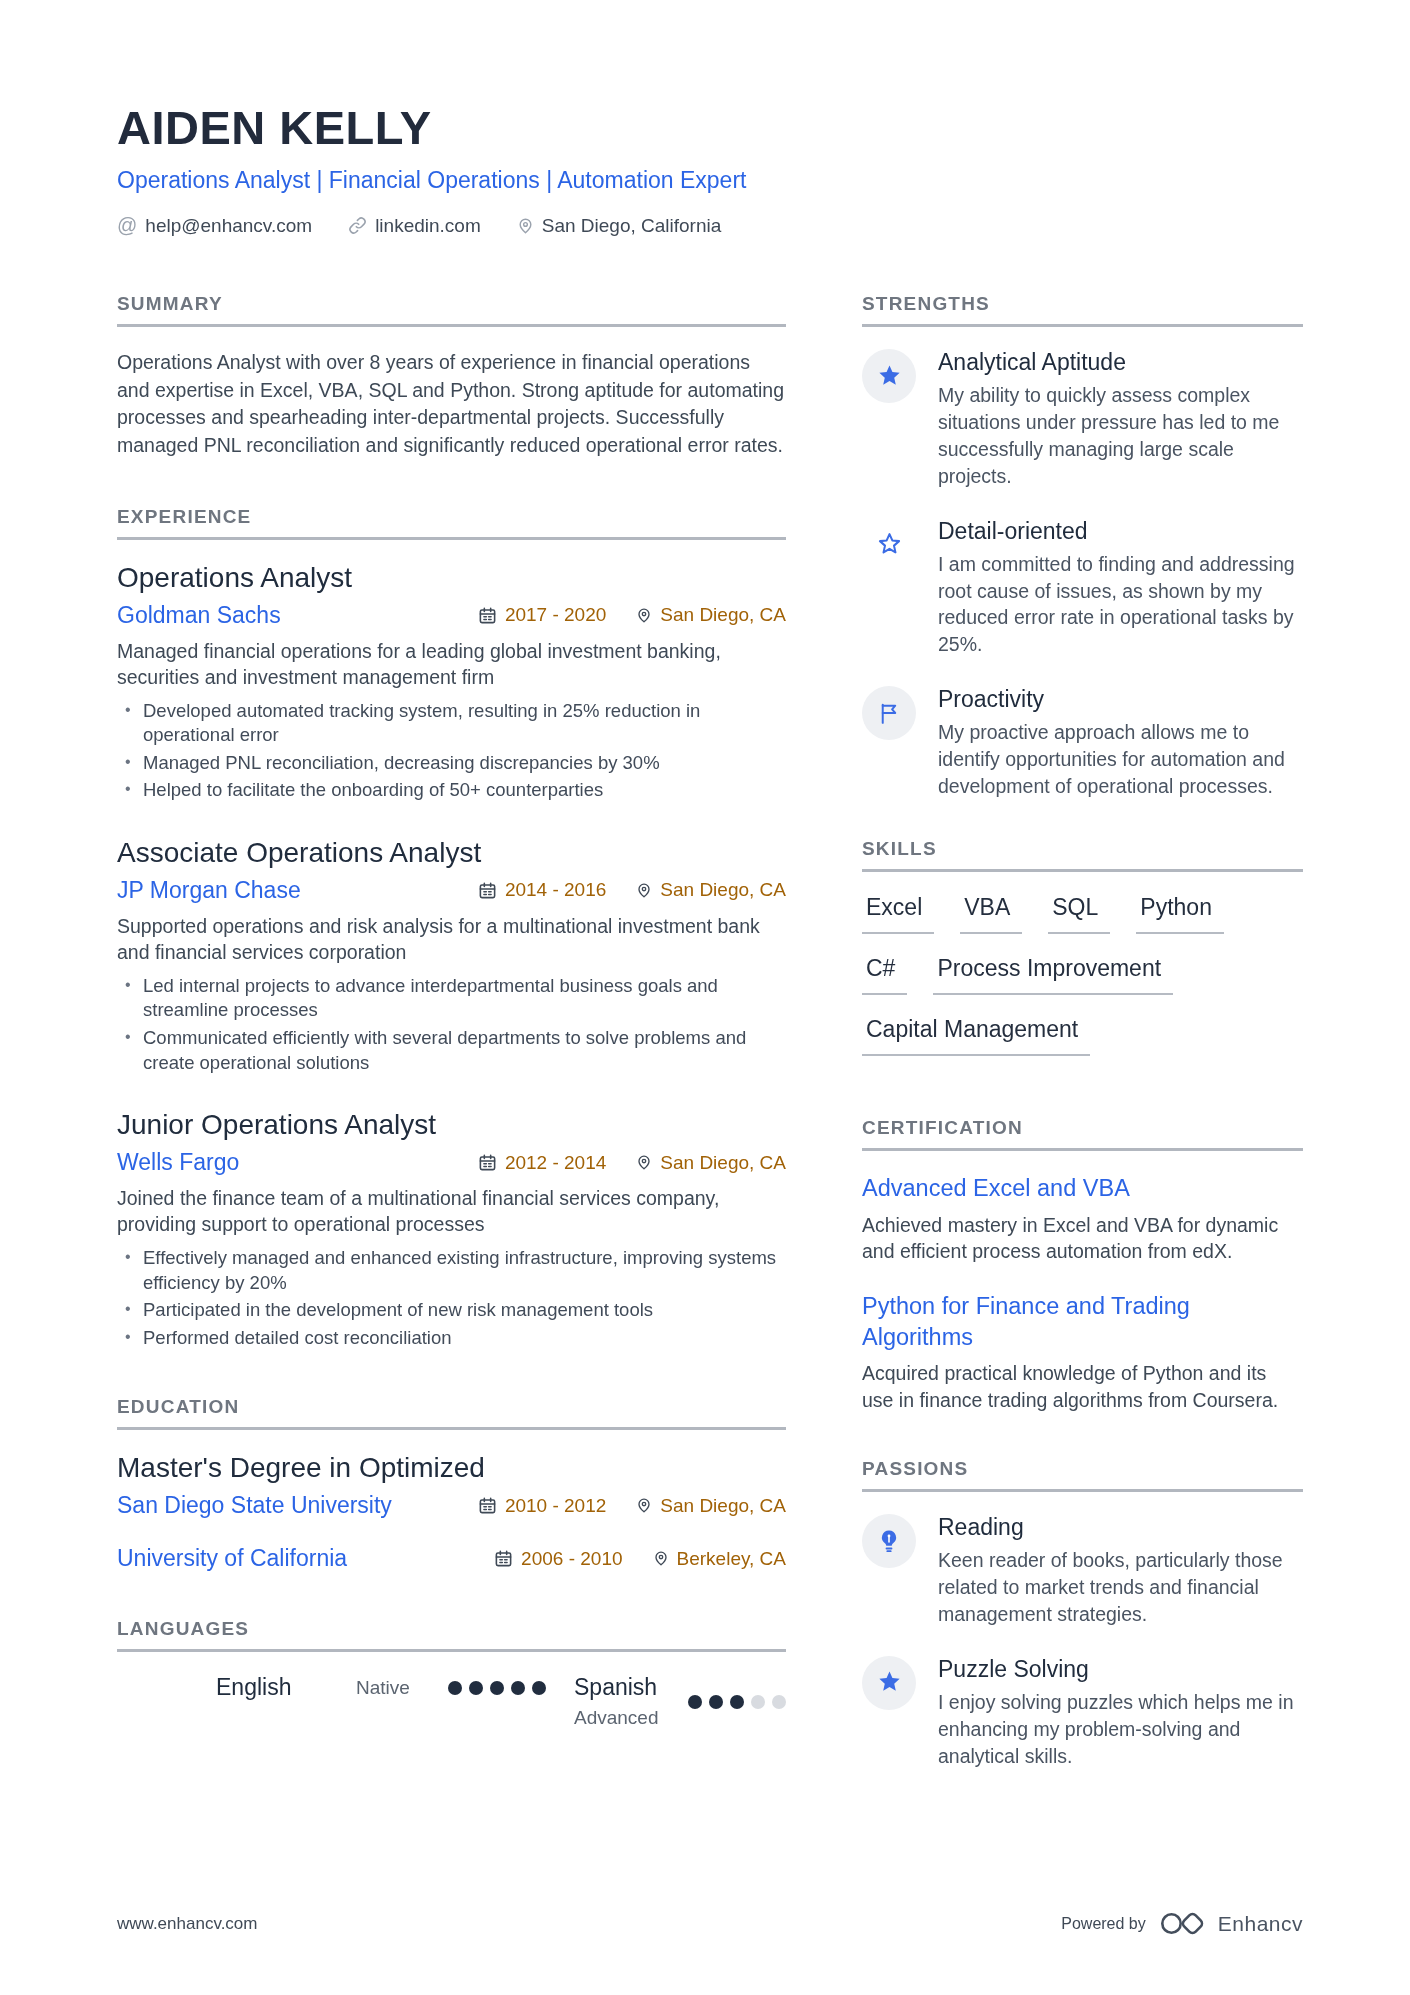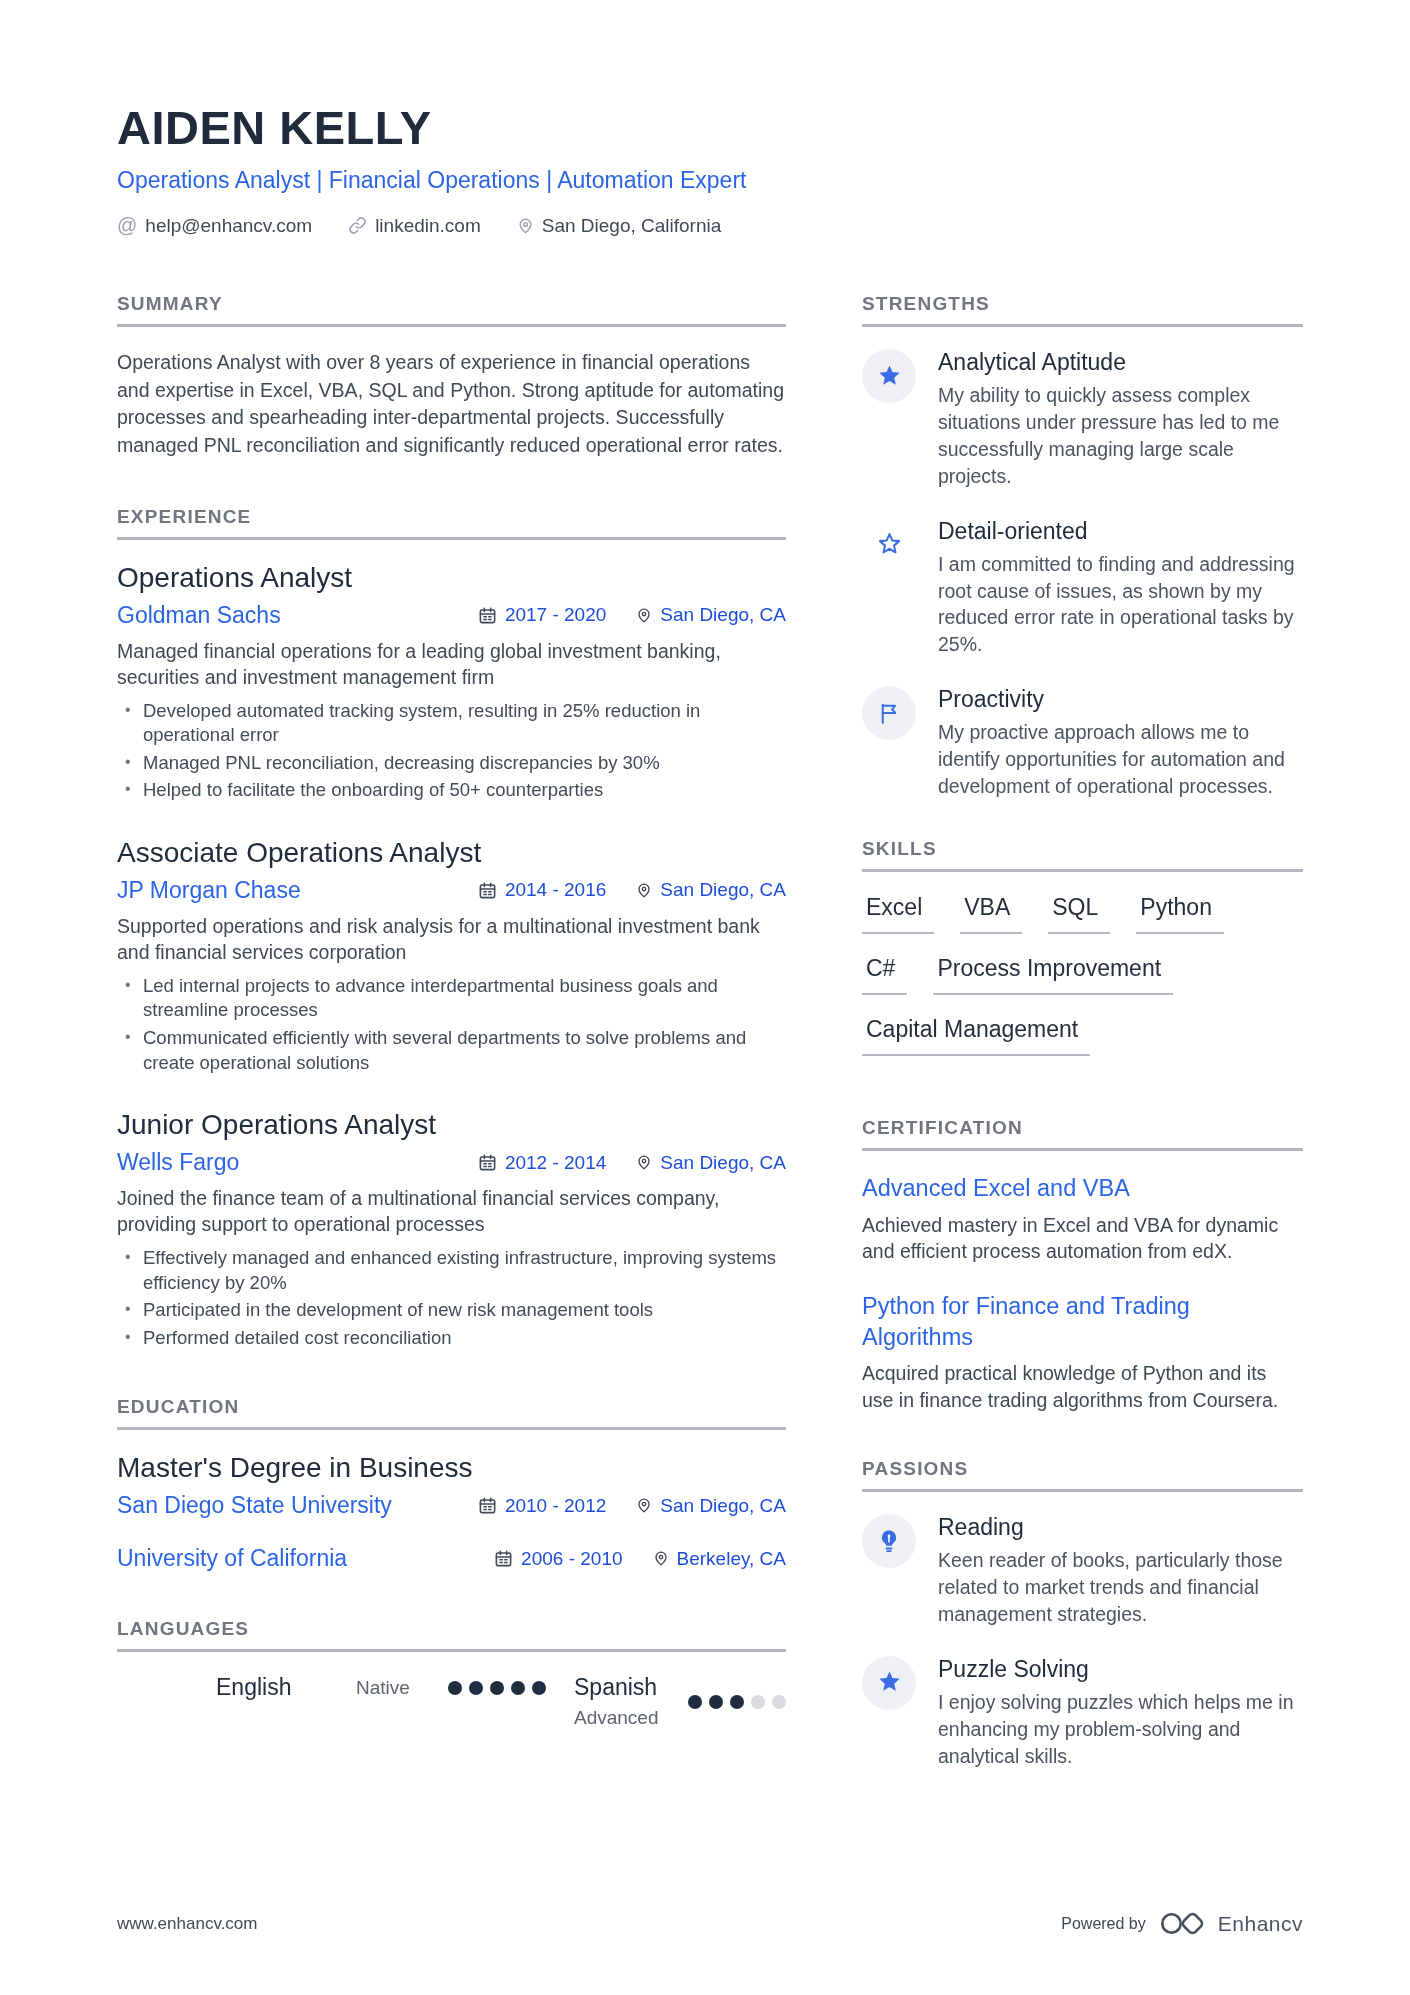--- a/index.html
+++ b/index.html
@@ -81,21 +81,21 @@
   .org-name {
     font-size: 23px;
     color: #2b64e5;
     flex: 1;
   }
   .meta {
     display: flex;
     align-items: center;
     gap: 8px;
     font-size: 19px;
-    color: #1d4ed8;
+    color: #a16207;
     white-space: nowrap;
   }
   .meta + .meta { margin-left: 30px; }
   .meta svg { display: block; }
   .job-desc {
     margin-top: 10px;
     font-size: 19.5px;
     line-height: 1.33;
     color: #3e4956;
   }
@@ -319,21 +319,21 @@
           <li>Participated in the development of new risk management tools</li>
           <li>Performed detailed cost reconciliation</li>
         </ul>
       </div>
     </div>
 
     <div class="section">
       <div class="section-heading">EDUCATION</div>
 
       <div class="edu-entry">
-        <div class="degree-title">Master's Degree in Business</div>
+        <div class="degree-title">Master's Degree in Optimized</div>
         <div class="org-row">
           <span class="org-name">San Diego State University</span>
           <span class="meta">
             <svg width="19" height="19" viewBox="0 0 24 24" fill="none" stroke="#3f4956" stroke-width="2" stroke-linecap="round">
               <rect x="3" y="5" width="18" height="16" rx="2"></rect>
                 <path d="M3 10h18M8 3v4M16 3v4M7.5 13.5h3M13.5 13.5h3M7.5 17h3M13.5 17h3"></path>
             </svg>
             <span>2010 - 2012</span>
           </span>
           <span class="meta">

